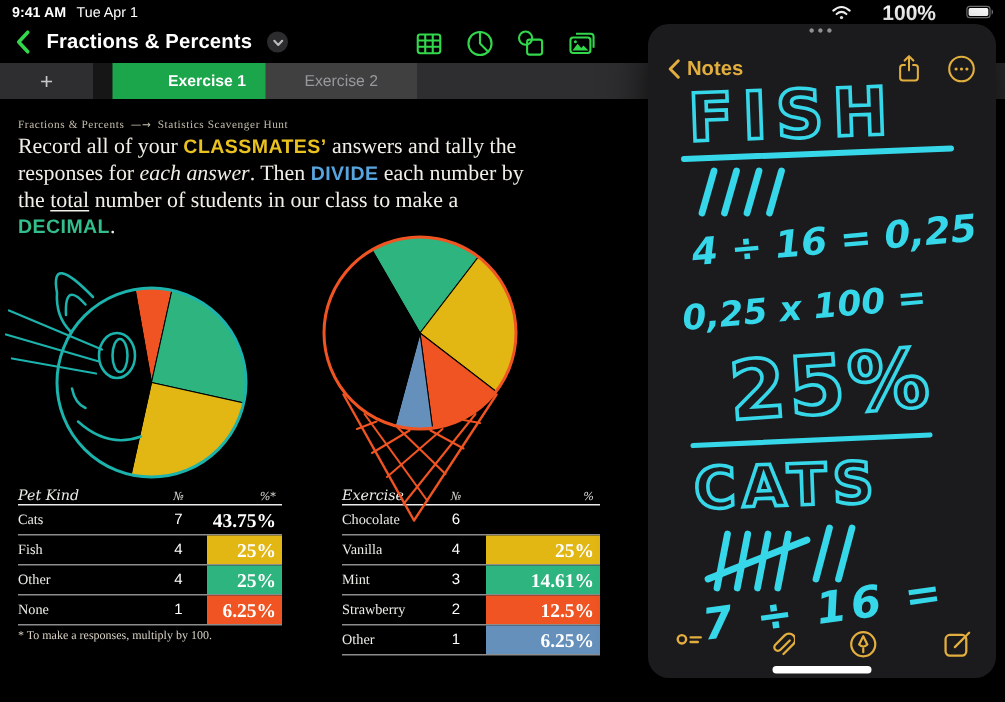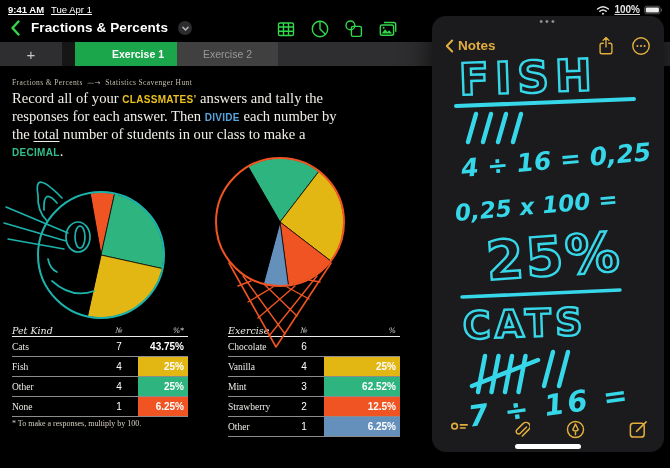--- a/index.html
+++ b/index.html
@@ -2,24 +2,24 @@
 <html style="--app-accent: #32D74B; --tab-green: #1BA64B; --ink: #36D7E9; --gold: #E2AF3E; --word-gold: #EAC11F; --word-blue: #57A5DE; --word-green: #33BE8B;"><head>
 <meta charset="utf-8">
 <style>
   html,body{margin:0;padding:0;background:#000;}
   .screen{position:relative;width:670px;height:468px;background:#000;overflow:hidden;
           font-family:"Liberation Sans",sans-serif;-webkit-font-smoothing:antialiased;}
   svg{display:block}
 
   
   .statusbar{position:absolute;top:0;left:0;right:0;height:14px;display:flex;
-             justify-content:space-between;align-items:flex-end;padding:1px 7px 0 8px;color:#fff;text-decoration:underline;}
+             justify-content:space-between;align-items:center;padding:1px 7px 0 8px;color:#fff;}
   .sb-left{display:flex;gap:7px;align-items:center;font-size:9.5px;}
   .sb-time{font-weight:700}
-  .sb-right{display:flex;gap:4px;align-items:center;font-size:10px;font-weight:600}
+  .sb-right{display:flex;gap:20px;align-items:center;font-size:14px;font-weight:600}
 
   
   .navbar{position:absolute;top:14px;left:0;width:432px;height:28px;}
   .back-btn{position:absolute;left:10px;top:5px;width:14px;height:18px;display:flex;align-items:center}
   .doc-title{position:absolute;left:31px;top:6px;font-size:13.5px;font-weight:700;color:#fff;letter-spacing:.1px}
   .title-menu{position:absolute;left:178px;top:7px;width:14px;height:14px;border-radius:50%;
               background:#2C2C2E;display:flex;align-items:center;justify-content:center}
   .nav-icons{position:absolute;left:275px;top:4px;display:flex;gap:13px;color:var(--app-accent)}
   .nav-icons .nicon{width:21px;height:21px;display:flex;align-items:center;justify-content:center}
 
@@ -32,38 +32,38 @@
   .tab-active{left:75px;width:126px;background:var(--tab-green);color:#fff;font-weight:700}
   .tab-inactive{left:177px;width:101px;background:#404040;color:#98989D;font-weight:400}
   .tab-filler{position:absolute;left:278px;top:0;right:0;height:24px;background:#2E2E30}
 
   
   .kicker{position:absolute;left:12px;top:78px;font-family:"Liberation Serif",serif;
           font-size:7.5px;color:#C6BFAE;letter-spacing:.4px}
   .kicker .arrow{font-family:"DejaVu Sans",sans-serif;font-size:7px;padding:0 2px}
   .paragraph{position:absolute;left:12px;top:90px;width:338px;font-family:"Liberation Serif",serif;
              font-size:14.6px;line-height:1.22;color:#F1EFE7}
-  .seg-gold,.seg-blue,.seg-green{font-family:"Liberation Sans",sans-serif;font-size:10px;font-weight:700;letter-spacing:.3px}
+  .seg-gold,.seg-blue,.seg-green{font-family:"Liberation Sans",sans-serif;font-size:13px;font-weight:700;letter-spacing:.3px}
   .seg-gold{color:var(--word-gold)} .seg-blue{color:var(--word-blue)} .seg-green{color:var(--word-green)}
-  .seg-italic{}
+  .seg-italic{font-style:italic}
   .seg-underline{text-decoration:underline;text-underline-offset:2px}
   .charts{position:absolute;left:0;top:155px;z-index:3;pointer-events:none}
 
   
   .wtable{position:absolute;top:324px;font-family:"Liberation Serif",serif;z-index:2}
   .wtable-pet{left:12px;width:176px}
   .wtable-flavor{left:228px;width:172px}
   .trow{display:grid;align-items:center;height:19px;border-bottom:1px solid rgba(255,255,255,.55)}
   .wtable-pet .trow{grid-template-columns:1fr 38px 50px}
   .wtable-flavor .trow{grid-template-columns:1fr 40px 76px}
   .thead{height:12px;border-bottom:1.5px solid #ECECEC;font-family:"DejaVu Serif",serif;
          font-style:italic;font-size:7.5px;color:#D8D8D3}
   .tc-label{font-size:9.5px;color:#EDEDE8}
   .tc-num{font-family:"Liberation Sans",sans-serif;font-size:10px;color:#fff;text-align:center}
-  .tc-pct{font-family:Liberation Sans, sans-serif;font-size:10px;font-weight:700;color:#fff;
+  .tc-pct{font-family:Liberation Serif, serif;font-size:13px;font-weight:700;color:#fff;
           height:100%;display:flex;align-items:center;justify-content:flex-end;padding-right:4px;box-sizing:border-box}
   .thead .tc-num{font-family:inherit;font-size:7.5px;color:#D8D8D3;font-weight:400}
   .thead .tc-pct{font-family:inherit;font-size:7.5px;color:#D8D8D3;font-weight:400}
   .footnote{position:absolute;left:12px;top:419px;font-family:"Liberation Serif",serif;
             font-size:8px;color:#D8D2C4;z-index:2}
 
   
   .notes-panel{position:absolute;left:432px;top:16px;width:232px;height:436px;background:#1B1B1D;
                border-radius:14px;box-shadow:0 10px 30px rgba(0,0,0,.8);z-index:10;overflow:hidden}
   .panel-handle{position:absolute;top:0px;left:0;right:0;text-align:center;color:#8E8E93;
@@ -235,21 +235,21 @@
         <div class="tc-num">6</div>
       </div>
       <div class="trow">
         <div class="tc-label">Vanilla</div>
         <div class="tc-num">4</div>
         <div class="tc-pct" style="background: rgb(226, 182, 19);">25%</div>
       </div>
       <div class="trow">
         <div class="tc-label">Mint</div>
         <div class="tc-num">3</div>
-        <div class="tc-pct" style="background: rgb(46, 181, 127);">62.52%</div>
+        <div class="tc-pct" style="background: rgb(46, 181, 127);">14.61%</div>
       </div>
       <div class="trow">
         <div class="tc-label">Strawberry</div>
         <div class="tc-num">2</div>
         <div class="tc-pct" style="background: rgb(239, 84, 34);">12.5%</div>
       </div>
       <div class="trow">
         <div class="tc-label">Other</div>
         <div class="tc-num">1</div>
         <div class="tc-pct" style="background: rgb(101, 144, 187);">6.25%</div>

